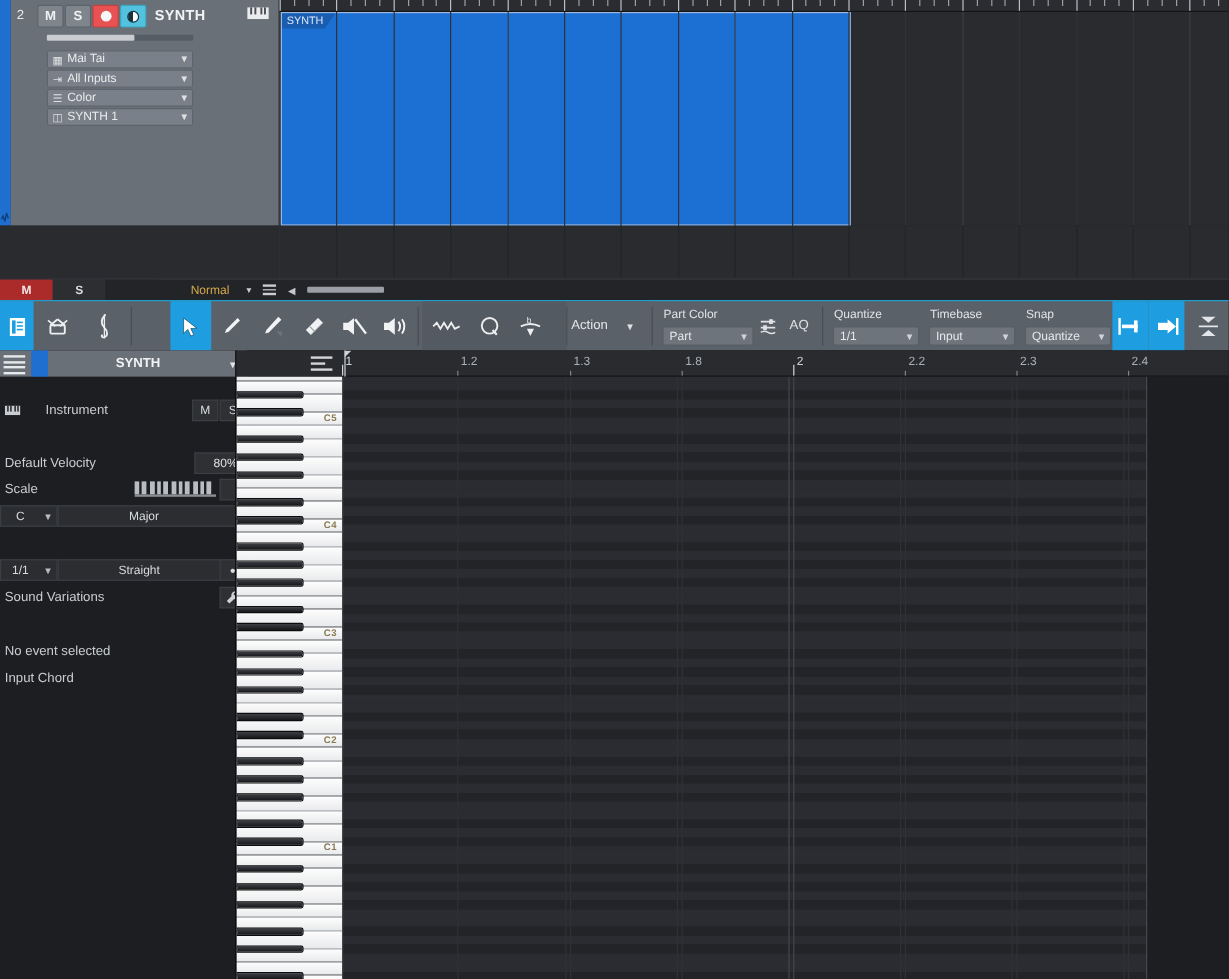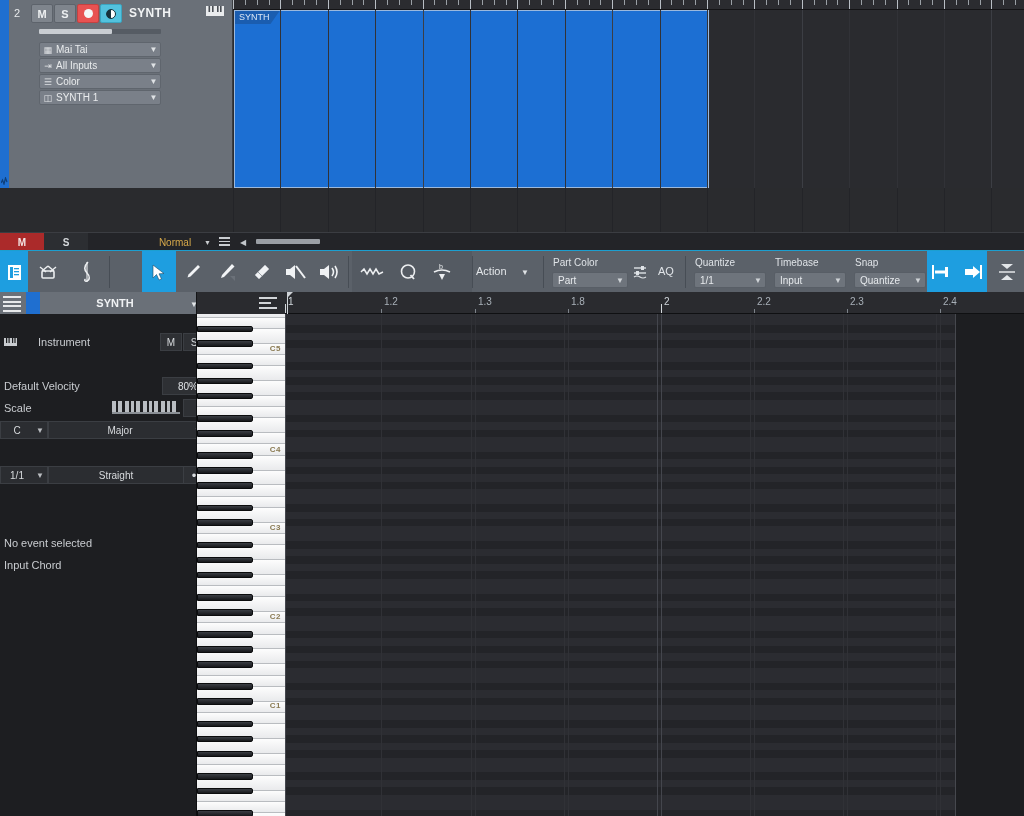--- a/index.html
+++ b/index.html
@@ -583,20 +583,28 @@
           <span class="tx">1/1</span>
           <span class="ar">▼</span>
         </div>
         <div class="isel" style="left:48px;width:150px;">
           <span class="tx">Straight</span>
           <span class="ar">▼</span>
         </div>
         <div class="ibtn" style="left:183px;width:22px;font-size:13px;">•</div>
       </div>
 
+      <div class="irow" style="top:173px;">
+        <span class="ilabel">Sound Variations</span>
+        <div class="ibtn" style="left:183px;width:22px;">
+          <svg width="12" height="12" viewBox="0 0 12 12">
+              <path d="M8.5 1 a3 3 0 0 0 -3.6 3.9 L1 8.8 L3.2 11 L7.1 7.1 A3 3 0 0 0 11 3.5 L9 5.5 L6.5 3 Z" fill="#cfd3d7"></path>
+            </svg>
+        </div>
+      </div>
 
       <div class="irow" style="top:240px;">
         <span class="ilabel">Input Chord</span>
       </div>
       <div class="irow" style="top:218px;">
         <span class="ilabel">No event selected</span>
       </div>
     </div>
 
     <div id="kbd-head">
@@ -671,21 +679,21 @@
         <div class="bk" style="top: 347.057px; height: 6.655px;"></div>
         <div class="bk" style="top: 369.422px; height: 6.655px;"></div>
         <div class="bk" style="top: 384.332px; height: 6.655px;"></div>
         <div class="bk" style="top: 406.697px; height: 6.655px;"></div>
         <div class="bk" style="top: 421.607px; height: 6.655px;"></div>
         <div class="bk" style="top: 436.517px; height: 6.655px;"></div>
         <div class="bk" style="top: 458.882px; height: 6.655px;"></div>
         <div class="bk" style="top: 473.792px; height: 6.655px;"></div>
         <div class="bk" style="top: 496.157px; height: 6.655px;"></div>
         <div class="klab" style="top: 30px;">C5</div>
-        <div class="klab" style="top: 119px; margin-top: 12px;">C4</div>
+        <div class="klab" style="top: 119px;">C4</div>
         <div class="klab" style="top: 209px;">C3</div>
         <div class="klab" style="top: 298px;">C2</div>
         <div class="klab" style="top: 387px;">C1</div>
       </div>
 
     <div id="ed-ruler">
       <div id="loc">
           <div class="flag"></div>
           <div class="stem"></div>
         </div>

